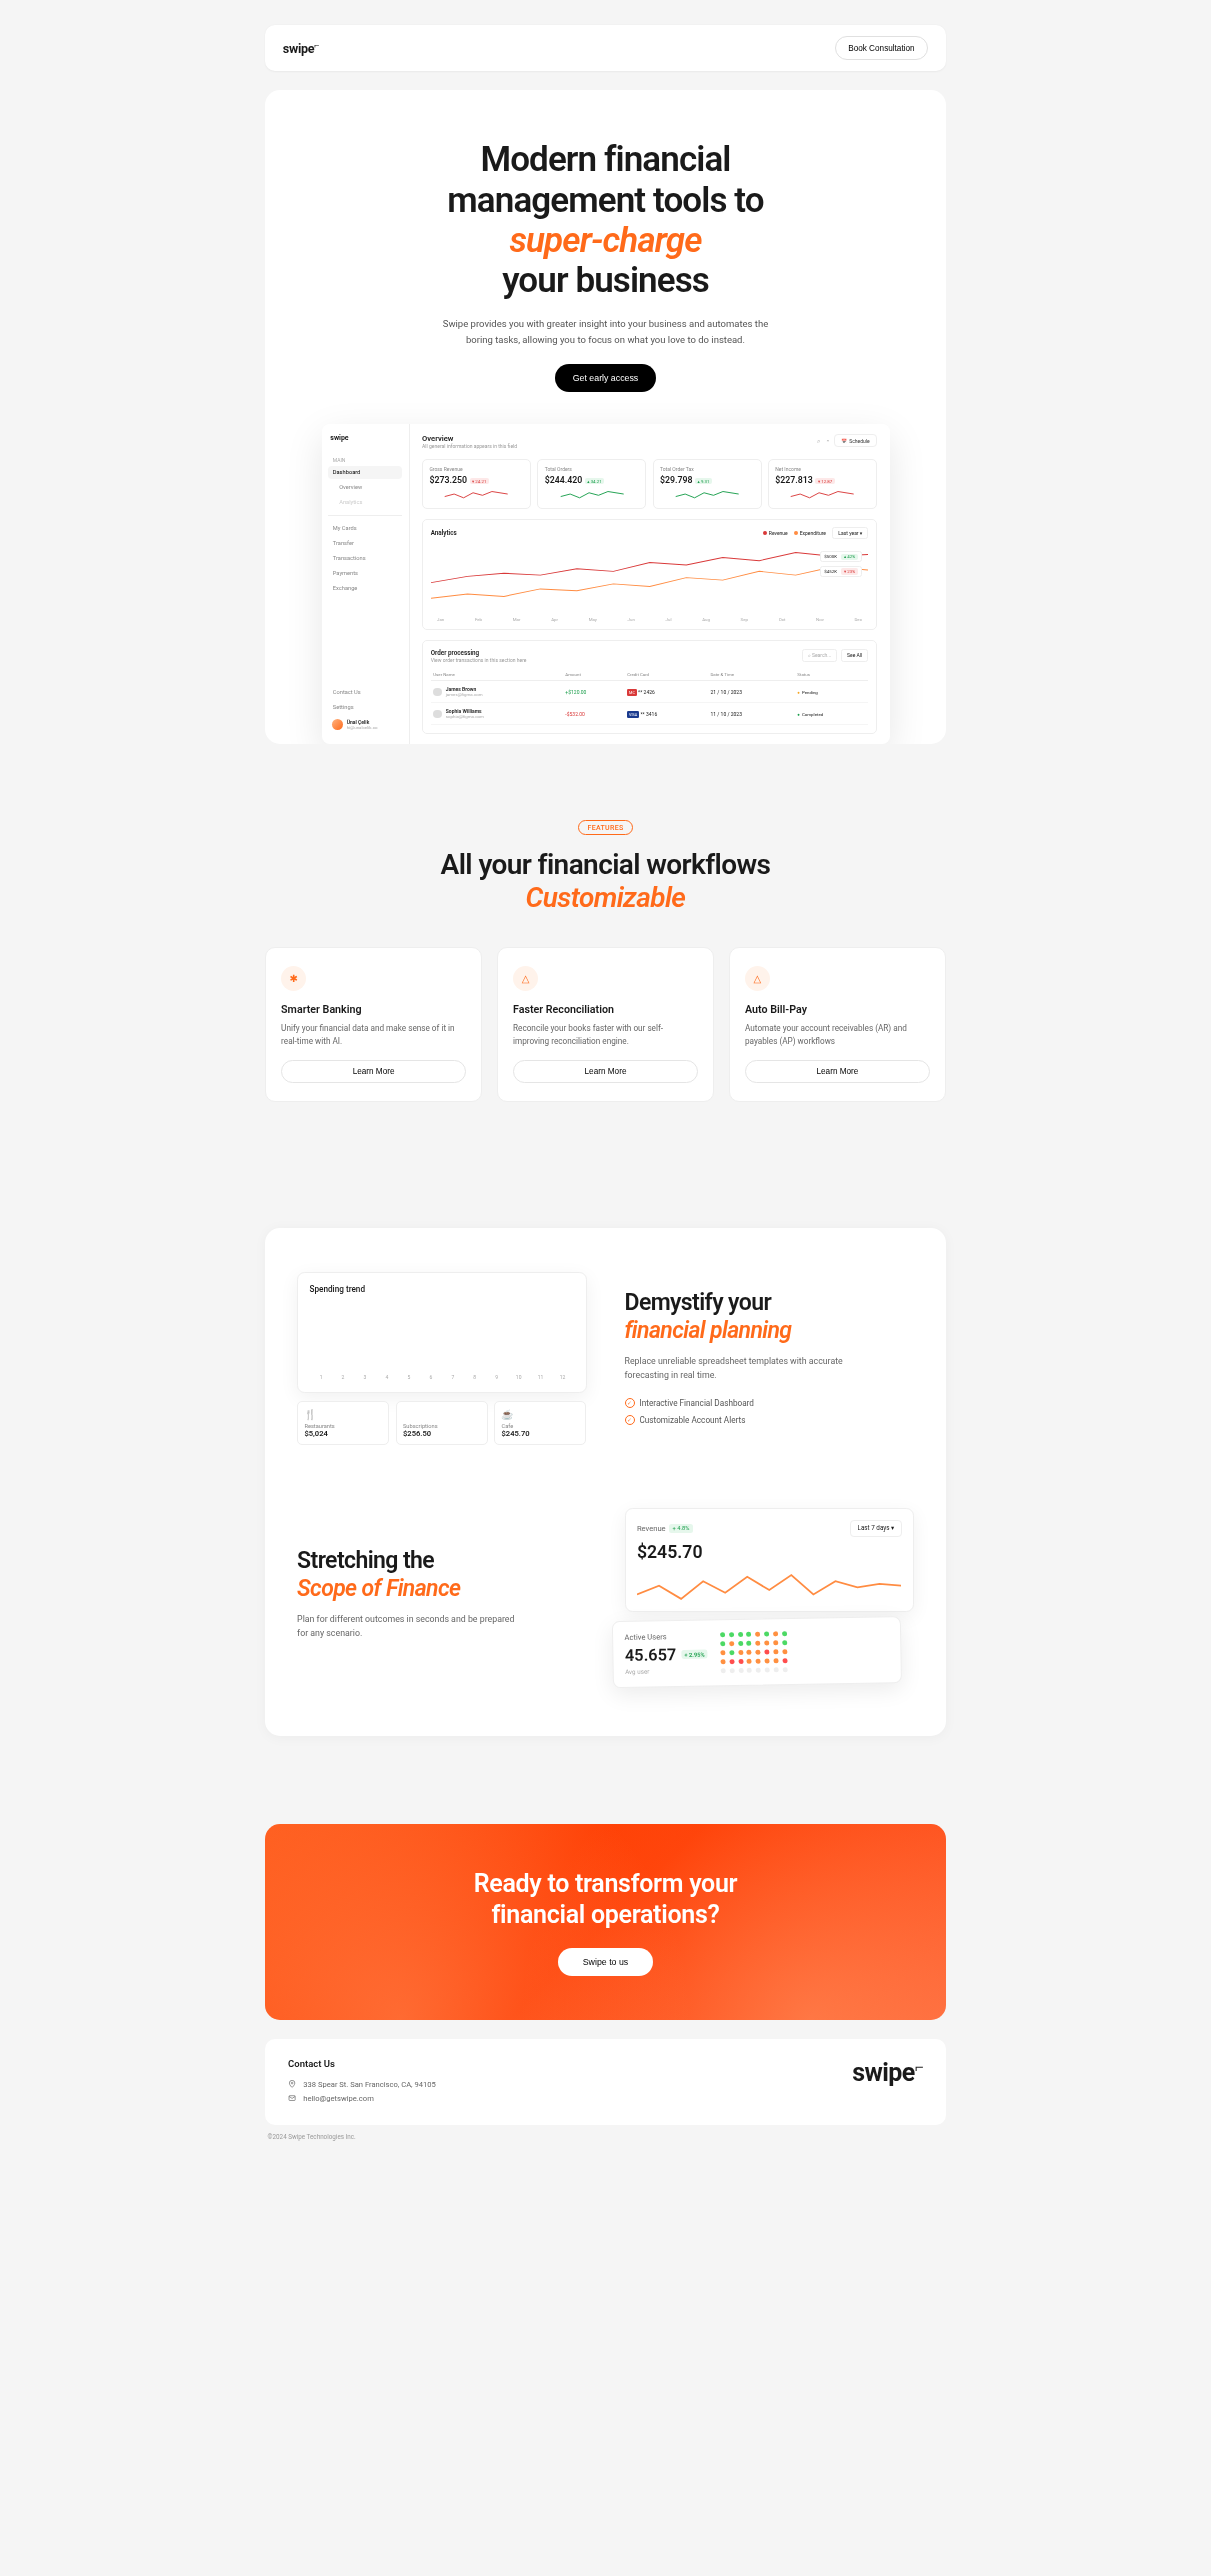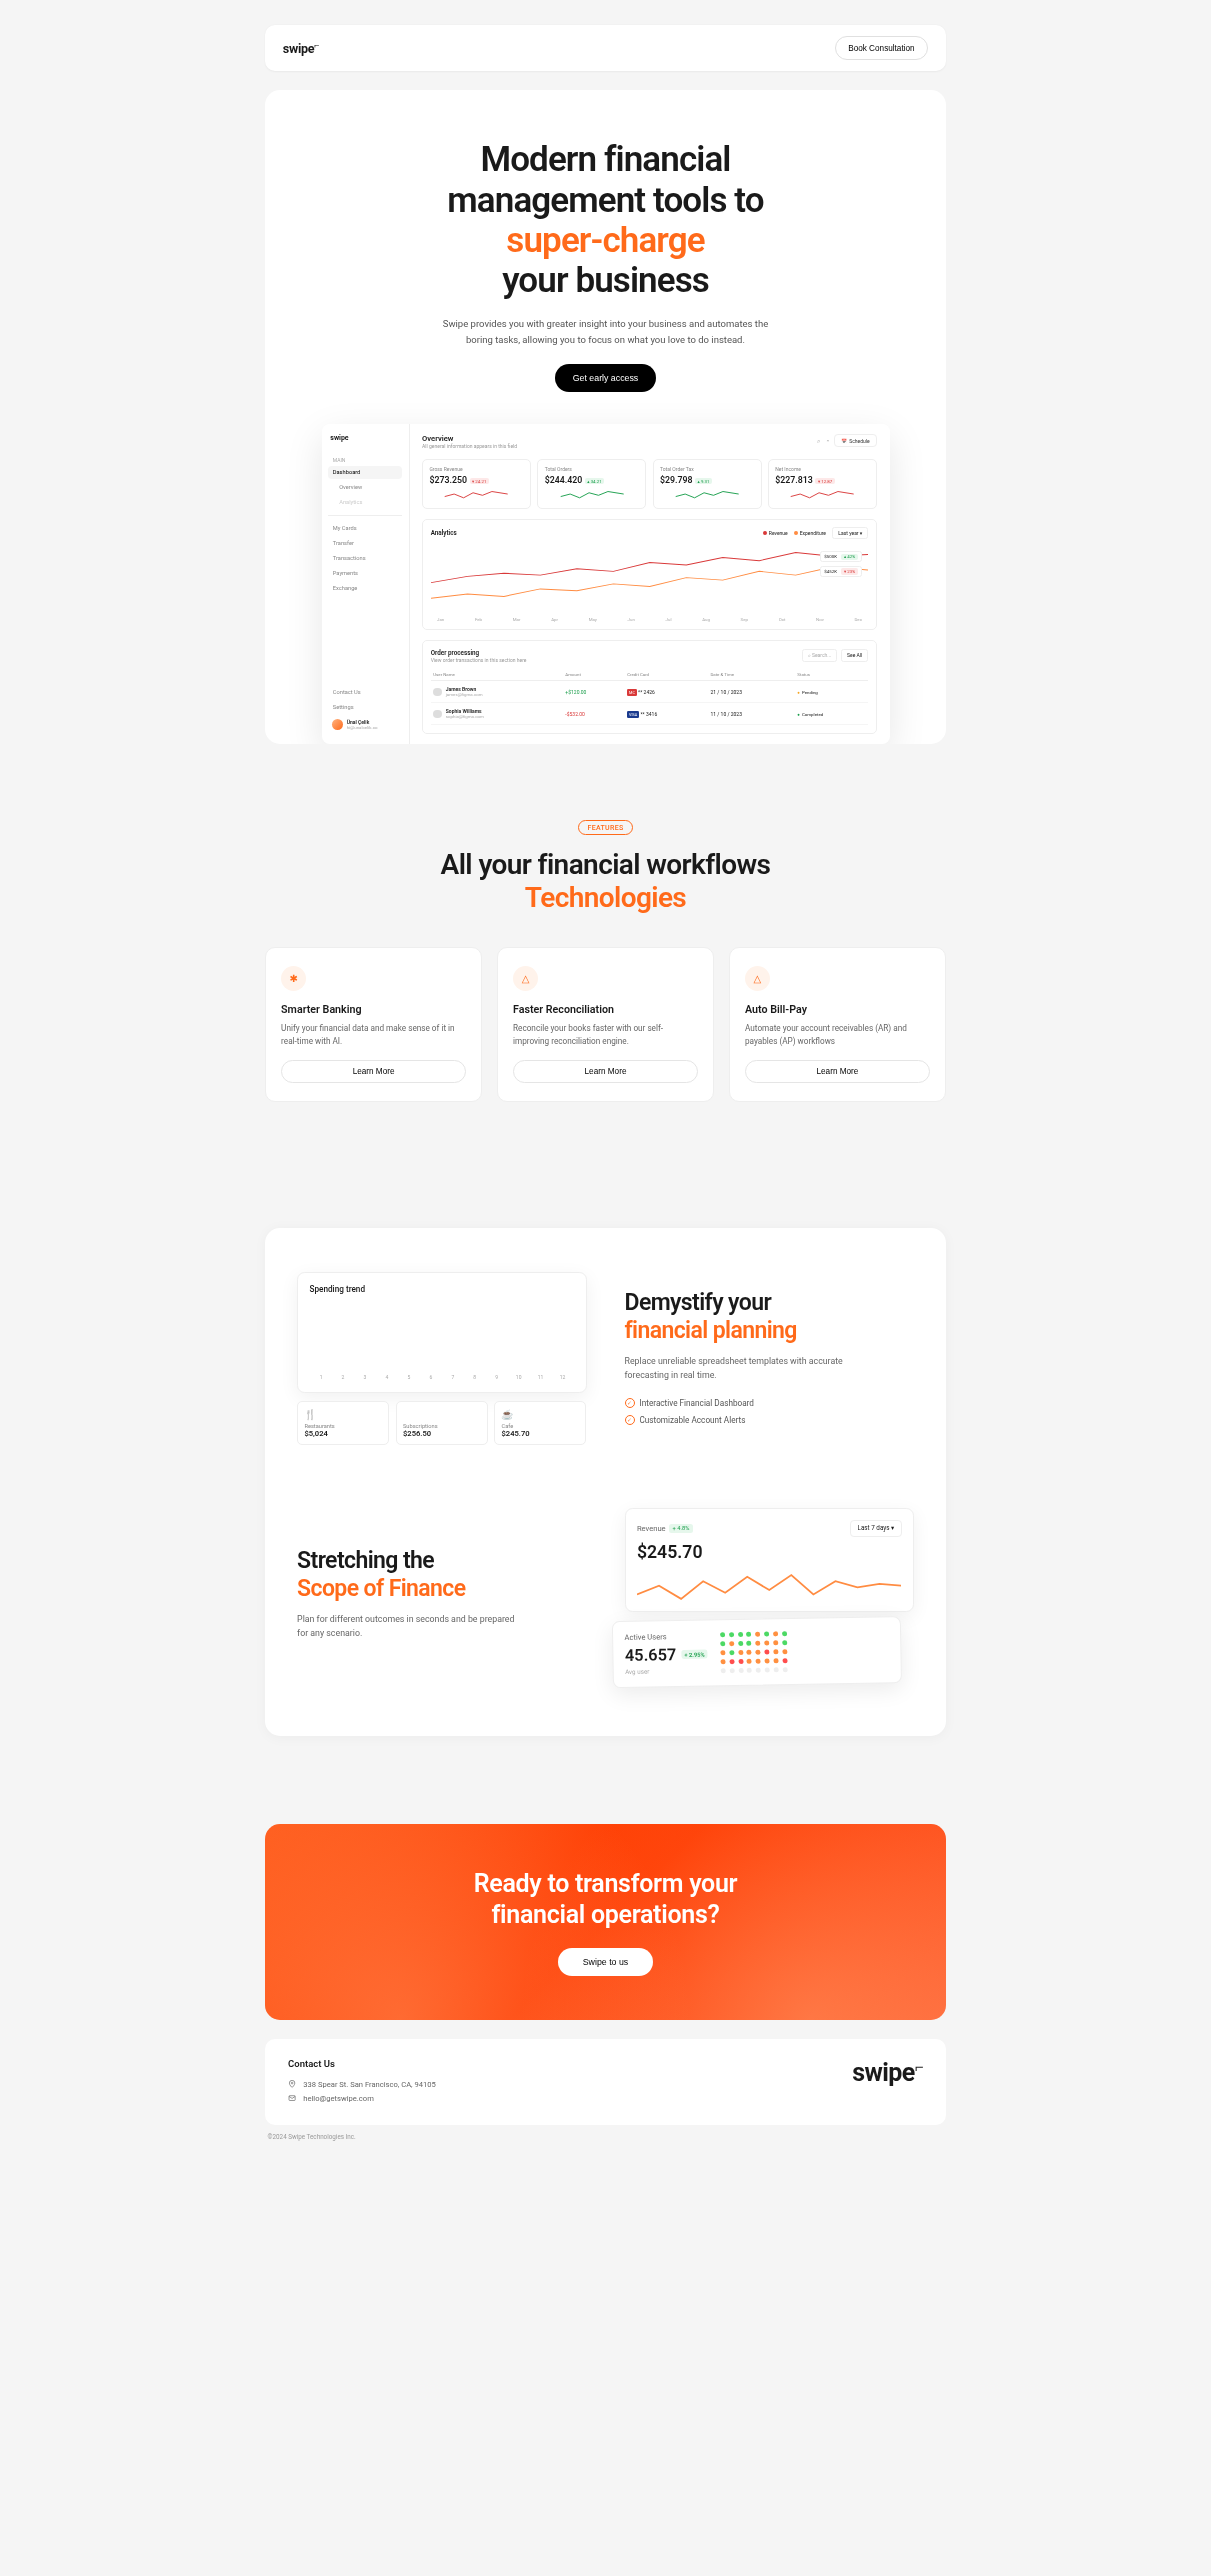--- a/index.html
+++ b/index.html
@@ -6,21 +6,21 @@
 body{font-family:-apple-system,BlinkMacSystemFont,"Segoe UI",Roboto,sans-serif;background:#f5f5f5;color:#1a1a1a;min-height:100vh;}
 .page{max-width:706px;margin:0 auto;padding:25px 12.6px;}
 .navbar{background:#fff;border-radius:10px;padding:11.4px 17.7px;display:flex;justify-content:space-between;align-items:center;box-shadow:0 0.6px 1.9px rgba(0,0,0,0.05);margin-bottom:19px;}
 .logo{font-weight:700;font-size:12.6px;letter-spacing:-0.3px;}
 .logo sup{color:#000;font-size:8.8px;}
 .book-btn{border:0.6px solid #e0e0e0;background:#fff;padding:6.3px 12.6px;border-radius:15px;font-size:8.2px;cursor:pointer;font-weight:500;}
 .hero{position:relative;text-align:center;padding:50px 25px 0;border-radius:15px;overflow:hidden;background:#fff;}
 .hero-bg{position:absolute;inset:0;background:radial-gradient(ellipse 60% 50% at 50% 60%,rgba(255,130,50,0.5) 0%,rgba(255,180,120,0.3) 40%,rgba(255,255,255,0) 70%);z-index:0;}
 .hero>*{position:relative;z-index:1;}
 .hero h1{font-size:35px;font-weight:600;line-height:1.15;letter-spacing:-0.9px;margin-bottom:15px;}
-.orange{color:#ff6a1a;}
+.orange{color:#ff6a1a;font-style:italic;}
 .hero p{font-size:9.5px;color:#555;max-width:353px;margin:0 auto 17.7px;line-height:1.6;}
 .cta-btn{background:#000;color:#fff;border:none;padding:8.8px 17.7px;border-radius:32px;font-size:8.8px;cursor:pointer;font-weight:500;}
 .dash{background:#fff;border-radius:7.6px;box-shadow:0 12.6px 38px rgba(0,0,0,0.1);margin:32px auto 0;max-width:568px;display:flex;font-size:6.3px;text-align:left;}
 .dash-side{width:88px;border-right:0.6px solid #eee;padding:10px 6.3px;display:flex;flex-direction:column;}
 .dash-brand{font-weight:700;font-size:7px;margin-bottom:8.8px;padding-left:2.5px;}
 .side-item{padding:3.8px 5px;color:#888;font-size:5.7px;border-radius:3.8px;margin-bottom:1.3px;}
 .side-item.active{background:#f5f5f5;color:#000;}
 .side-section{font-size:5px;color:#aaa;margin:6.3px 0 2.5px 5px;text-transform:uppercase;}
 .side-footer{margin-top:auto;padding-top:6.3px;}
 .user-chip{display:flex;align-items:center;gap:3.8px;padding:3.8px;}
@@ -320,21 +320,21 @@
           </table>
         </div>
       </div>
     </div>
   </section>
 
   <section class="section">
     <div class="pill">FEATURES</div>
     <h2>
       <span>All your financial workflows</span><br>
-      <span class="orange">Technologies</span>
+      <span class="orange">Customizable</span>
     </h2>
     <div class="features" id="feature-cards">
         <div class="feat"><div class="feat-icon">✱</div><h3>Smarter Banking</h3><p>Unify your financial data and make sense of it in real-time with AI.</p><button class="learn-btn">Learn More</button></div>
         <div class="feat"><div class="feat-icon">△</div><h3>Faster Reconciliation</h3><p>Reconcile your books faster with our self-improving reconciliation engine.</p><button class="learn-btn">Learn More</button></div>
         <div class="feat"><div class="feat-icon">△</div><h3>Auto Bill-Pay</h3><p>Automate your account receivables (AR) and payables (AP) workflows</p><button class="learn-btn">Learn More</button></div>
       </div>
   </section>
 
   <section class="big-card">
     <div class="row">

